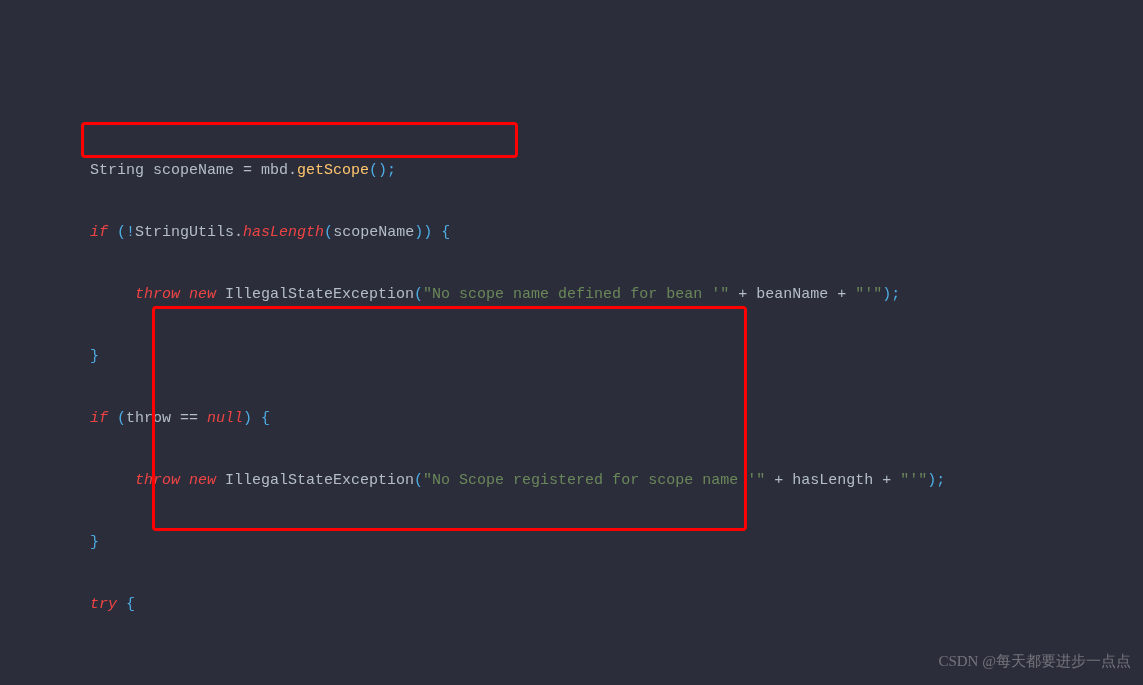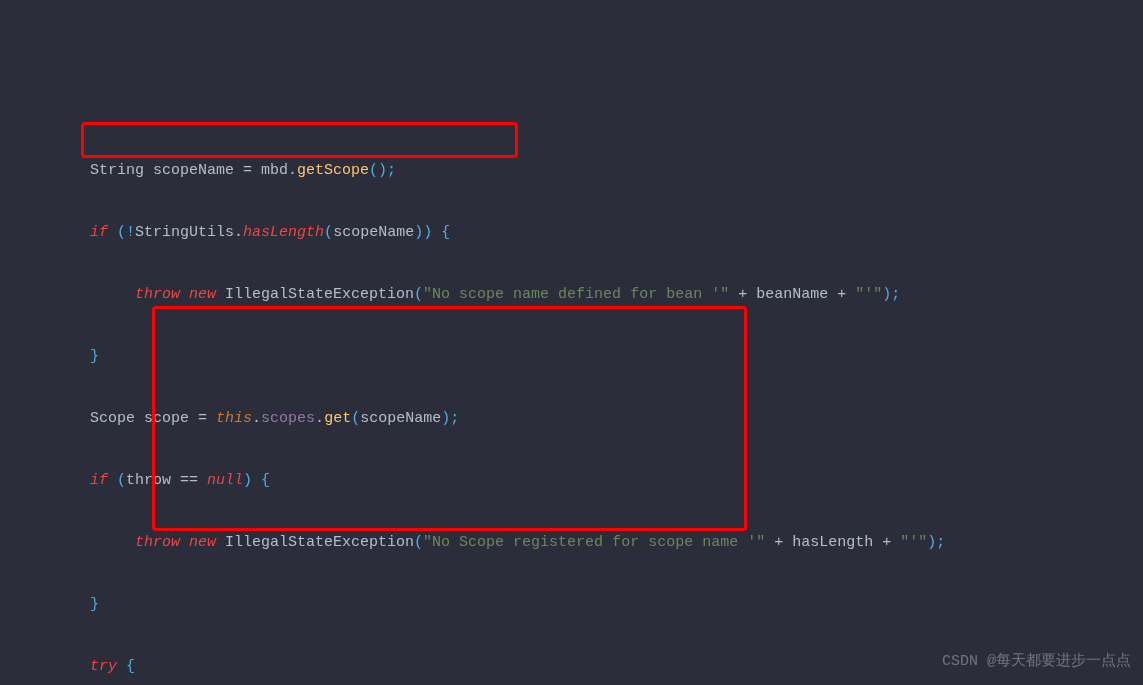--- a/index.html
+++ b/index.html
@@ -44,35 +44,34 @@
     top: 306px;
     width: 595px;
     height: 225px;
     pointer-events: none;
   }
   .watermark {
     position: absolute;
     right: 12px;
     bottom: 8px;
     color: rgba(200,200,200,0.45);
-    font-family: Liberation Mono, monospace;
+    font-family: Liberation Serif, serif;
     font-size: 15px;
   }
 </style>
 </head>
 <body>
 
 
 
 <div class="code">
 <div class="line">          <span class="type">String scopeName </span><span class="plain">= </span><span class="plain">mbd</span><span class="plain">.</span><span class="method">getScope</span><span class="brace">();</span></div>
 <div class="line">          <span class="kw">if </span><span class="brace">(!</span><span class="type">StringUtils</span><span class="plain">.</span><span class="kw">hasLength</span><span class="brace">(</span><span class="plain">scopeName</span><span class="brace">)) {</span></div>
 <div class="line">               <span class="kw">throw new </span><span class="type">IllegalStateException</span><span class="brace">(</span><span class="str">"No scope name defined for bean '"</span><span class="plain"> + beanName + </span><span class="str">"'"</span><span class="brace">);</span></div>
 <div class="line">          <span class="brace">}</span></div>
-<div class="line">          <span class="type">Scope scope </span><span class="plain">= </span><span class="this">this</span><span class="plain">.</span><span class="field">scopes</span><span class="plain">.</span><span class="method">get</span><span class="brace">(</span><span class="plain">scopeName</span><span class="brace">);</span></div>
 <div class="line">          <span class="kw">if </span><span class="brace">(</span><span class="plain">throw </span><span class="plain">== </span><span class="kw">null</span><span class="brace">) {</span></div>
 <div class="line">               <span class="kw">throw new </span><span class="type">IllegalStateException</span><span class="brace">(</span><span class="str">"No Scope registered for scope name '"</span><span class="plain"> + hasLength + </span><span class="str">"'"</span><span class="brace">);</span></div>
 <div class="line">          <span class="brace">}</span></div>
 <div class="line">          <span class="kw">try </span><span class="brace">{</span></div>
 
 
 
 
 
 

